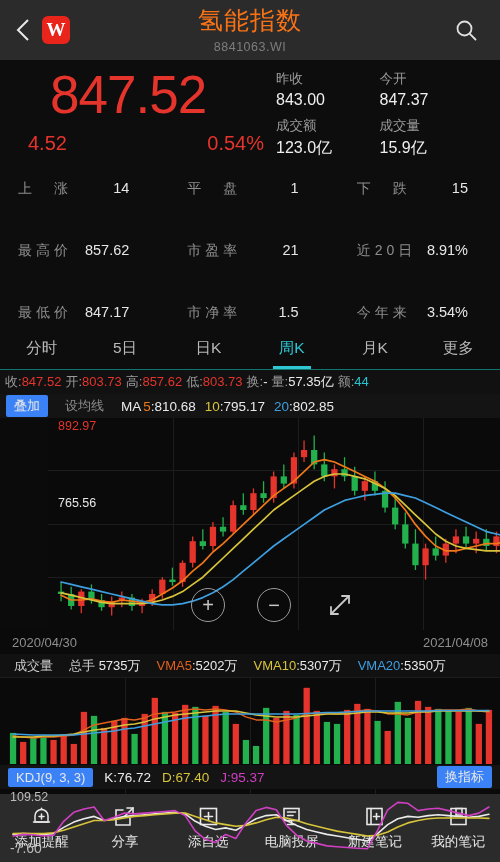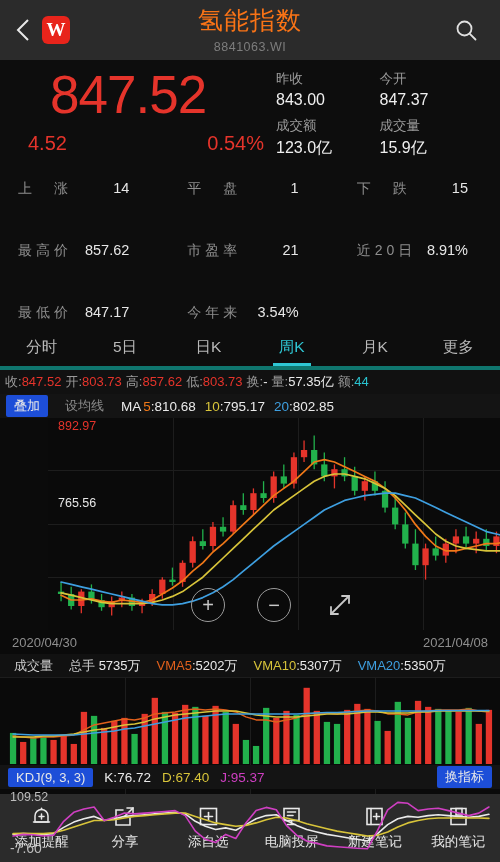--- a/index.html
+++ b/index.html
@@ -66,21 +66,21 @@
     row-gap: 7px;
     gap: 44px;
   }
   .stat { display: flex; align-items: baseline; justify-content: space-between; padding-right: 14px; }
   .stat .sk { color: #8e8e8e; font-size: 14px; letter-spacing: 4px; }
   .stat .sv { color: #e6e6e6; font-size: 14.5px; }
 
   
   .tabs {
     height: 42px; display: flex; align-items: stretch;
-    background: #0d0d0d; border-bottom: 4px solid #0f766e;
+    background: #0d0d0d; border-bottom: 1px solid #0f766e;
   }
   .tab {
     flex: 1; display: flex; align-items: center; justify-content: center;
     color: #b9b9b9; font-size: 15.5px; position: relative;
   }
   .tab.active { color: #2fc7d4; }
   .tab.active::after {
     content: ""; position: absolute; bottom: 0; left: 50%; transform: translateX(-50%);
     width: 38px; height: 3px; background: #2fc7d4;
   }
@@ -94,21 +94,21 @@
   .up { color: #e5342b; }
   .wht { color: #eaeaea; }
   .cyan { color: #29c3d0; }
 
   
   .mabar {
     height: 24px; display: flex; align-items: center; gap: 9px;
     padding: 0 6px; background: #141414; font-size: 13.5px; white-space: nowrap;
   }
   .chip {
-    background: #1d4ed8; color: #e8e8e8; font-size: 13px;
+    background: #3b82f6; color: #e8e8e8; font-size: 13px;
     padding: 2px 8px; border-radius: 2px;
   }
   .chip.ghost { background: transparent; color: #8c8c8c; }
   .ma5 { color: #f07818; } .ma10 { color: #d8c43a; margin-top: 16px; } .ma20 { color: #3e9fe0; }
   .maval { color: #eaeaea; }
 
   
   .kchart { position: relative; height: 212px; background: #0a0a0a; overflow: hidden; margin-left: 48px; }
   .axis-label { position: absolute; font-size: 12.5px; z-index: 4; }
   .axis-top { left: 10px; top: 1px; color: #e5342b; }
@@ -228,20 +228,24 @@
       <span class="sk">市盈率</span>
       <span class="sv">21</span>
     </div>
     <div class="stat">
       <span class="sk">近20日</span>
       <span class="sv">8.91%</span>
     </div>
     <div class="stat">
       <span class="sk">最低价</span>
       <span class="sv">847.17</span>
+    </div>
+    <div class="stat">
+      <span class="sk">市净率</span>
+      <span class="sv">1.5</span>
     </div>
     <div class="stat">
       <span class="sk">今年来</span>
       <span class="sv">3.54%</span>
     </div>
   </div>
 
   <div class="tabs">
     <div class="tab">分时</div>
     <div class="tab">5日</div>

